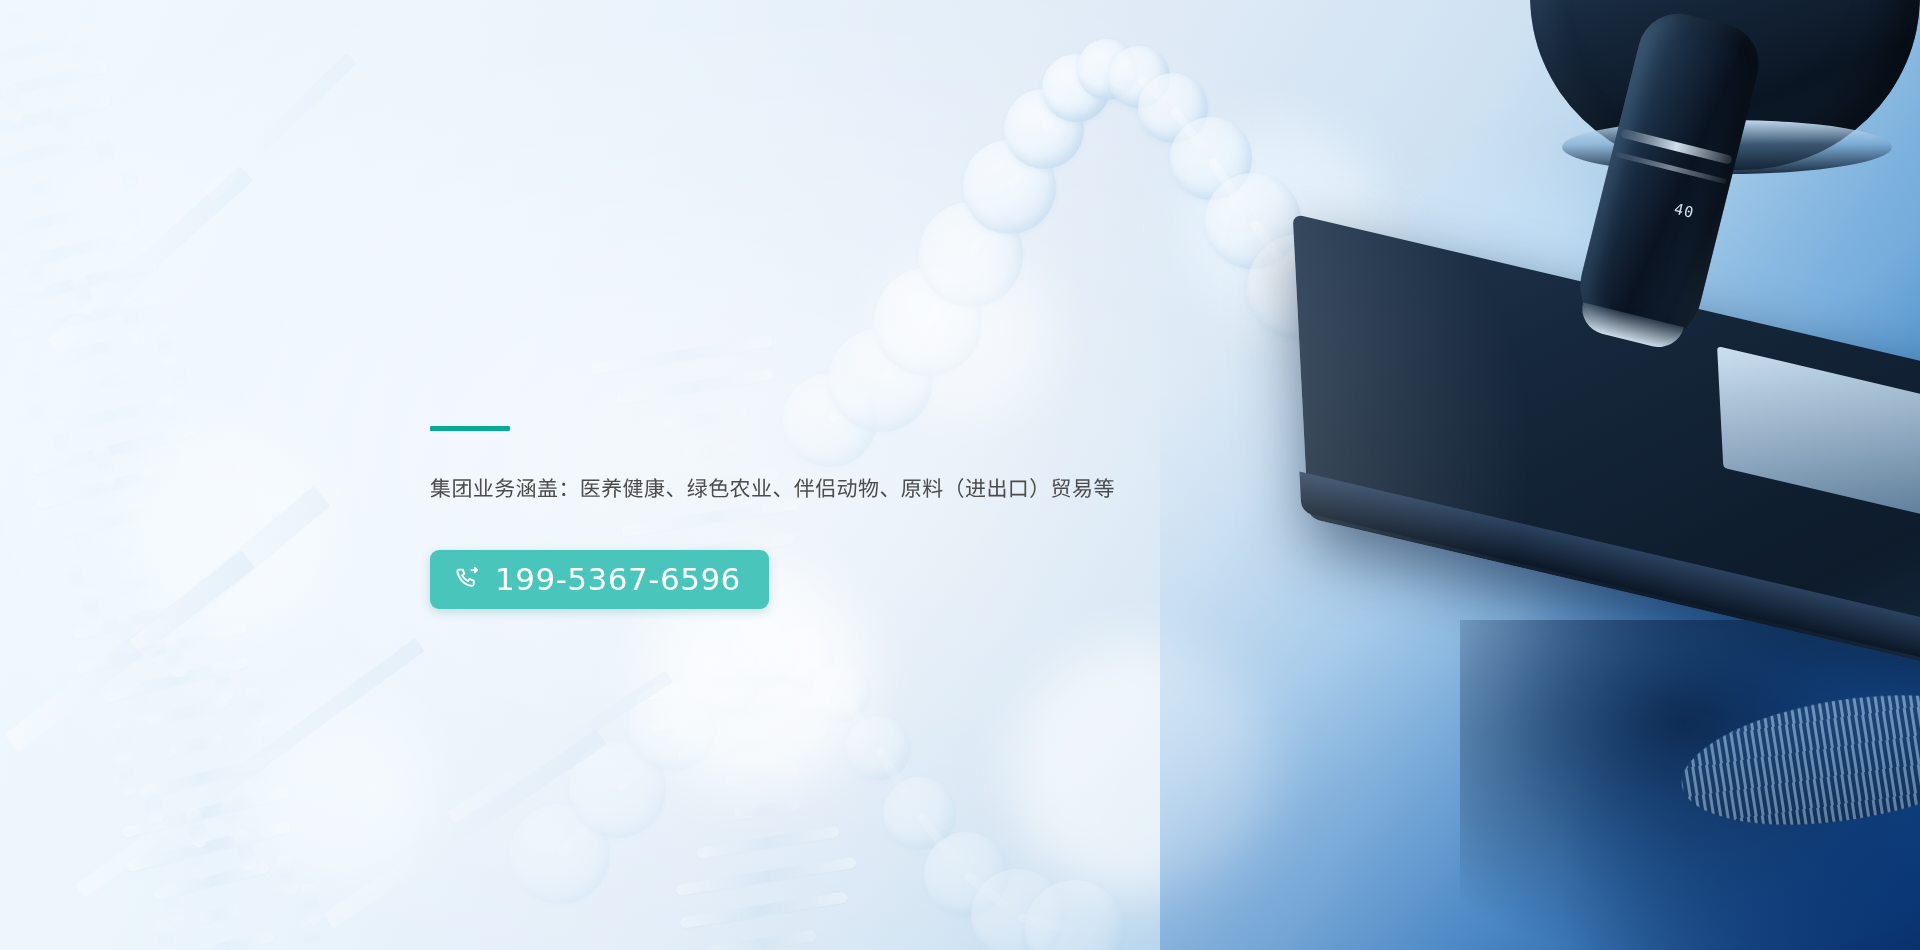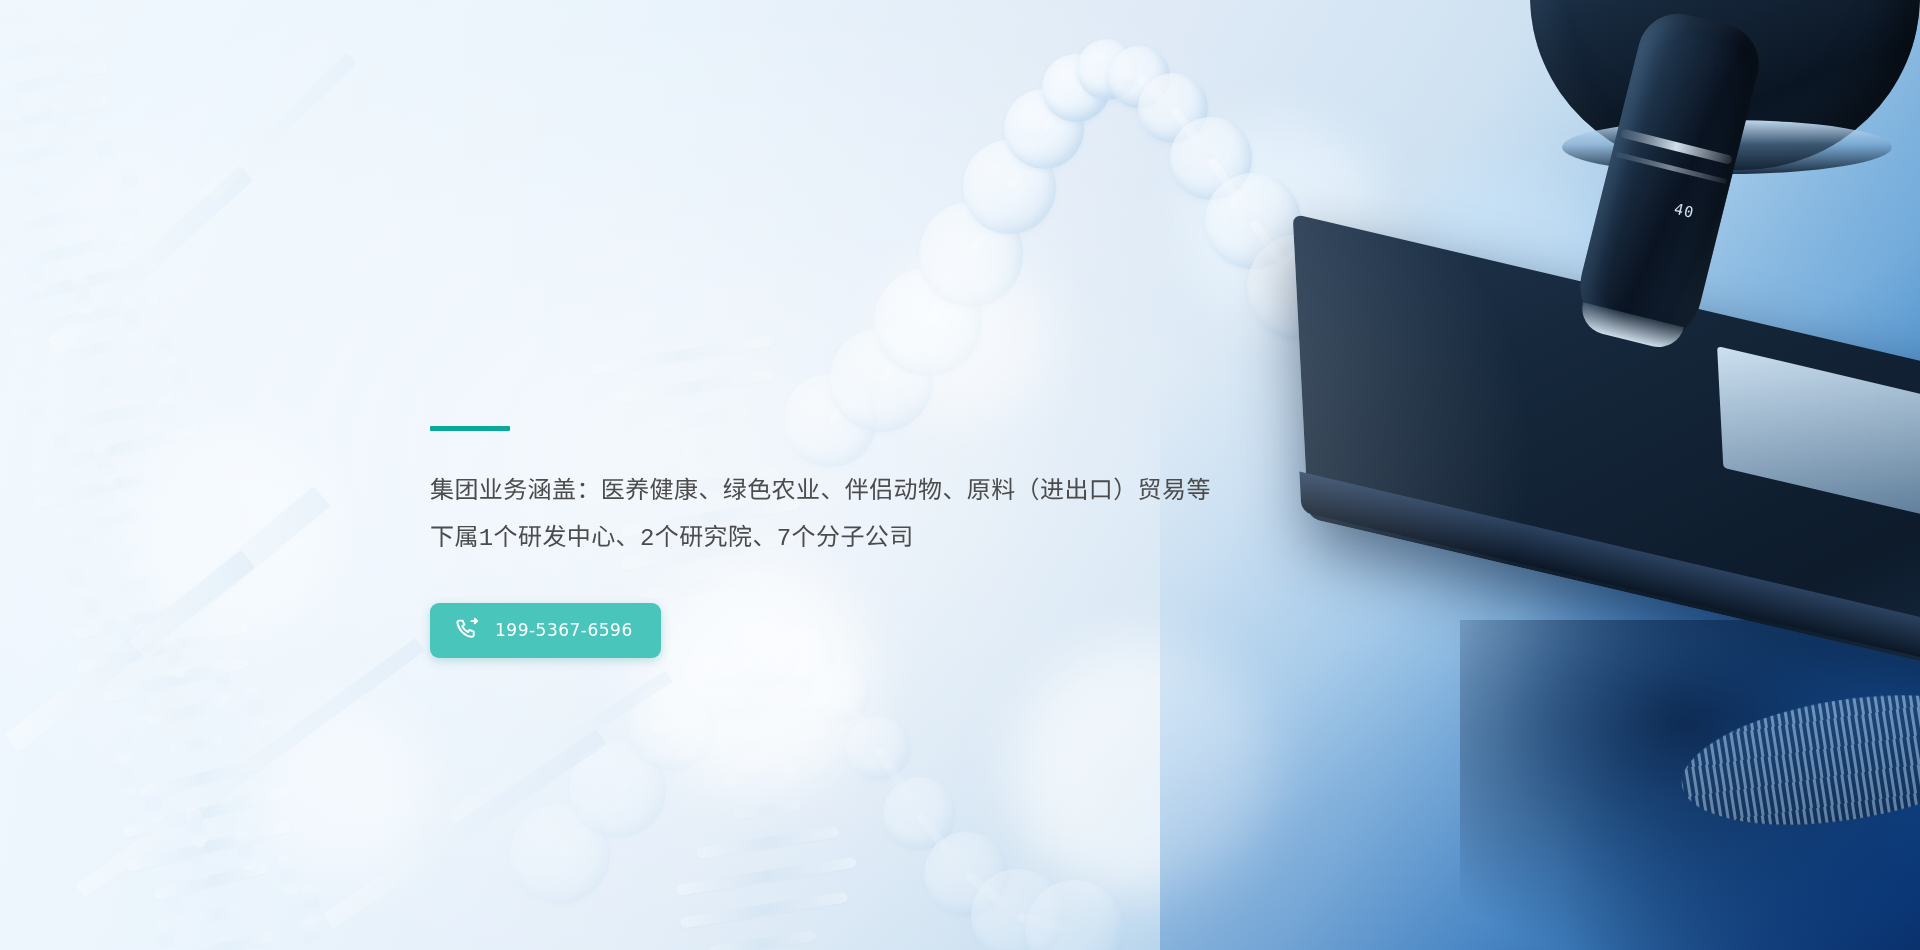--- a/index.html
+++ b/index.html
@@ -186,44 +186,43 @@
   }
   .divider {
     margin-top:28px;
     width:80px;
     height:5px;
     background:#0aa89a;
     border-radius:1px;
   }
   .desc {
     margin-top:38px;
-    font-size:24px;
+    font-size:21px;
     line-height:1.95;
     color:#4c4c4c;
     letter-spacing:.4px;
-    font-family:Liberation Mono, monospace;
   }
   .desc-line { white-space:nowrap; }
 
   .phone-btn {
     margin-top:40px;
     display:inline-flex;
     align-items:center;
     gap:14px;
     padding:14px 28px 14px 24px;
     background:#49c5bb;
     border:none;
     border-radius:9px;
     cursor:pointer;
     box-shadow:0 3px 10px rgba(40,150,145,.25);
   }
   .phone-icon { display:block; width:27px; height:27px; }
   .phone-number {
     color:#ffffff;
-    font-size:17px;
+    font-size:31px;
     font-weight:500;
     letter-spacing:.5px;
     line-height:1;
     font-family:"DejaVu Sans","Liberation Sans",sans-serif;
   }
 </style>
 </head>
 <body>
 
 <div class="hero">
@@ -434,21 +433,20 @@
       <div class="shard" style="left: 430px; top: 740px; width: 260px; height: 14px; transform: rotate(-33deg); opacity: 0.3; border-radius: 3px;"></div>
     </div>
 
   <div class="content">
 
 
     <div class="divider"></div>
 
     <div class="desc">
       <div class="desc-line">集团业务涵盖：医养健康、绿色农业、伴侣动物、原料（进出口）贸易等</div>
-      <div class="desc-line">下属1个研发中心、2个研究院、7个分子公司</div>
     </div>
 
     <button class="phone-btn">
       <span class="phone-icon">
         <svg viewBox="0 0 24 24" width="27" height="27" fill="none" stroke="#ffffff" stroke-width="1.7" stroke-linecap="round" stroke-linejoin="round">
           <path d="M4.6 3.2h3.1l1.5 3.7-1.9 1.4a11.6 11.6 0 0 0 5.1 5.1l1.4-1.9 3.7 1.5v3.1a1.6 1.6 0 0 1-1.7 1.6A15.4 15.4 0 0 1 3 4.9a1.6 1.6 0 0 1 1.6-1.7z"></path>
           <path d="M15.4 3.6h5.2"></path>
           <path d="M18.4 1.6l2.2 2-2.2 2"></path>
         </svg>
       </span>

